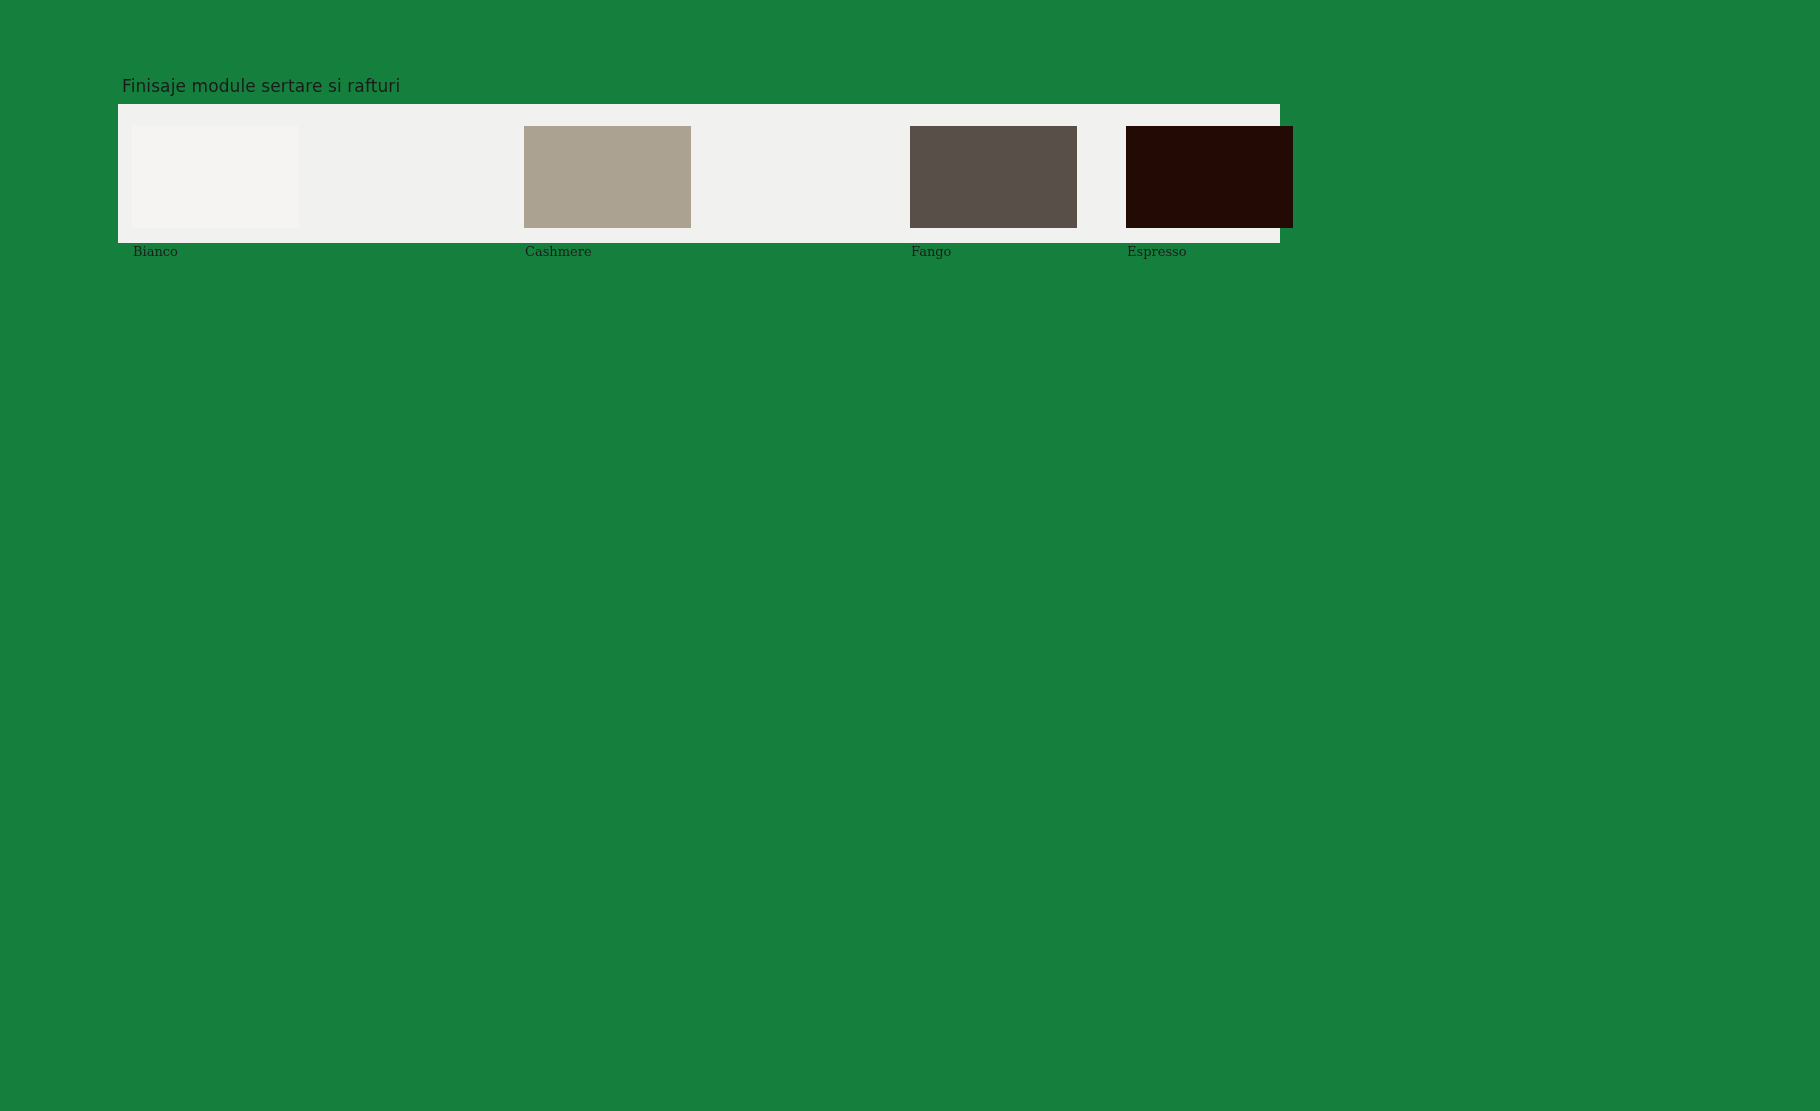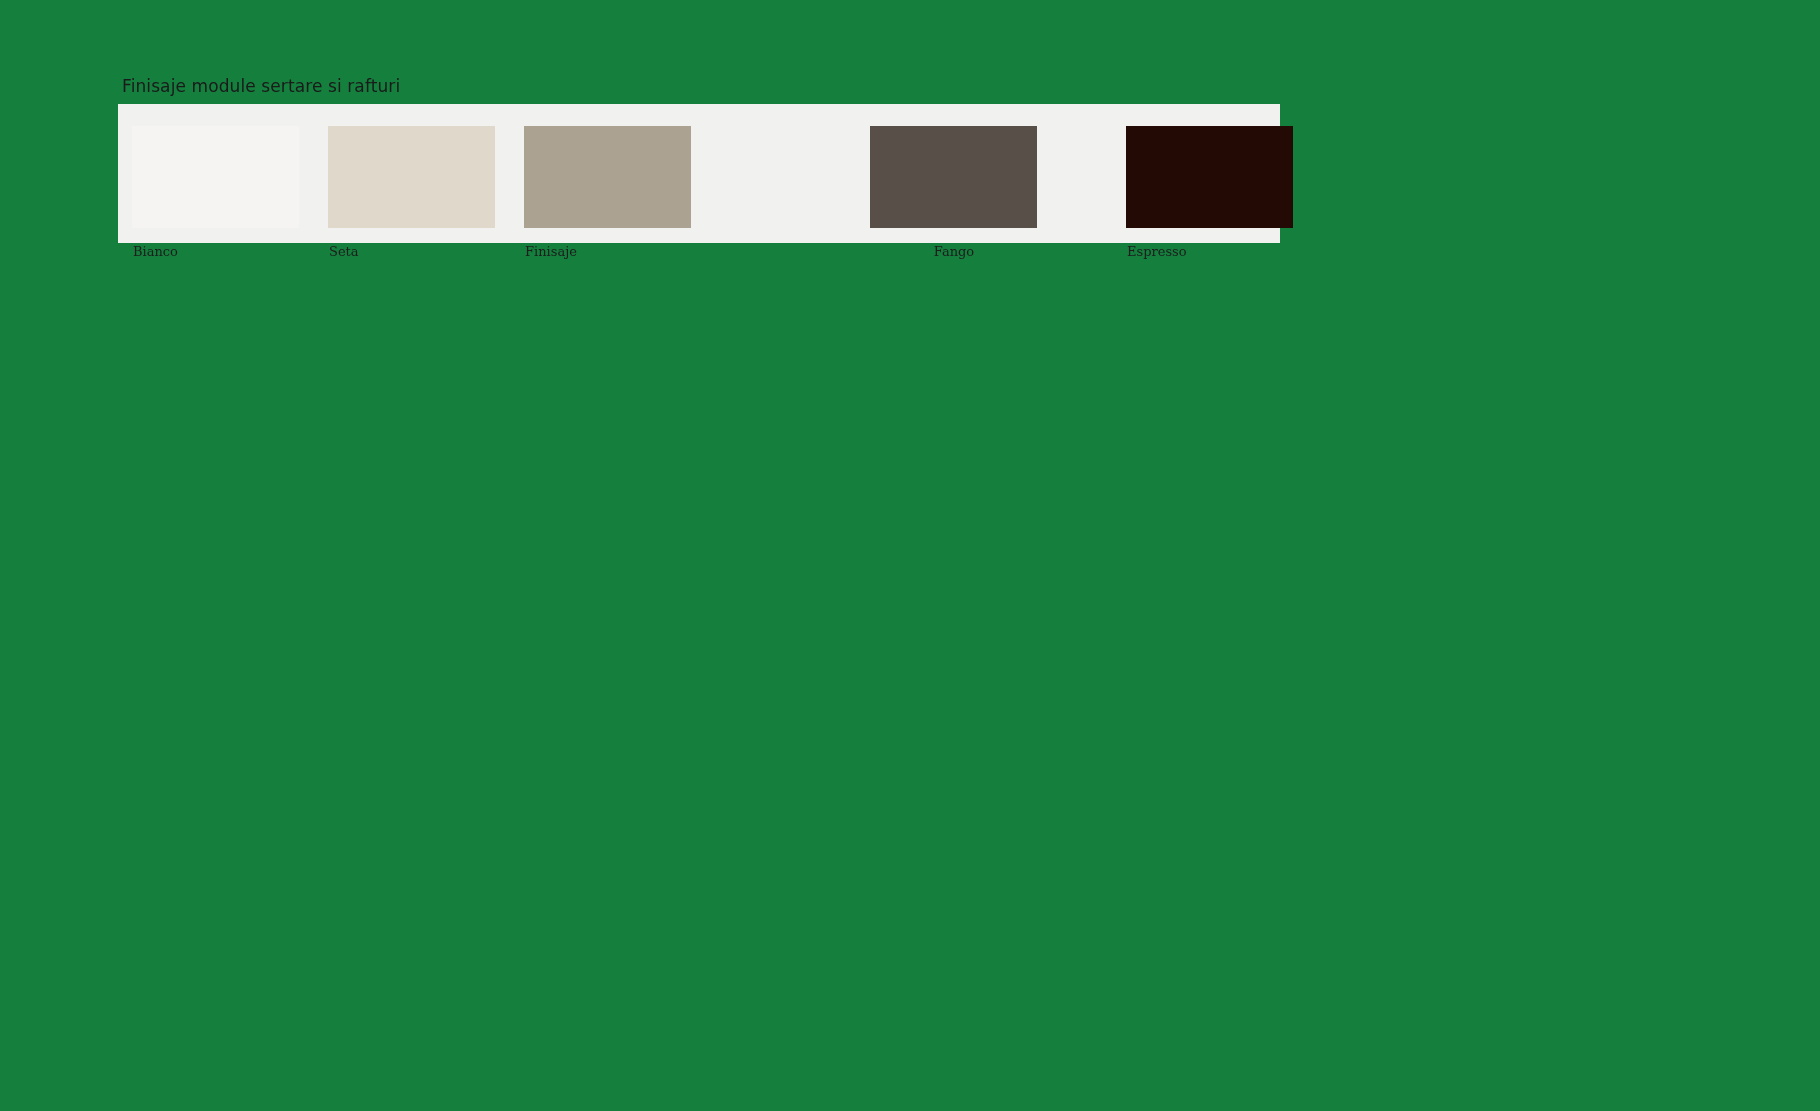--- a/index.html
+++ b/index.html
@@ -87,29 +87,25 @@
   <section class="finish-block">
 
     <h2 class="block-title">Finisaje module sertare si rafturi</h2>
 
     <div class="swatch-panel" style="background: rgb(241, 241, 240);">
       <div class="swatch-row" id="swatch-row">
           <div class="swatch-cell" style="left: 14px;">
             <div class="swatch-chip" style="background: rgb(245, 244, 243);"></div>
             <div class="swatch-label">Bianco</div>
           </div>
-          <div class="swatch-cell" style="left: 210px;">
-            <div class="swatch-chip" style="background: rgb(223, 216, 203);"></div>
-            <div class="swatch-label">Seta</div>
-          </div>
           <div class="swatch-cell" style="left: 406px;">
             <div class="swatch-chip" style="background: rgb(172, 162, 146);"></div>
-            <div class="swatch-label">Finisaje</div>
+            <div class="swatch-label">Cashmere</div>
           </div>
-          <div class="swatch-cell" style="left: 752px; text-align: center;">
+          <div class="swatch-cell" style="left: 792px;">
             <div class="swatch-chip" style="background: rgb(88, 79, 73);"></div>
             <div class="swatch-label">Fango</div>
           </div>
           <div class="swatch-cell" style="left: 1008px;">
             <div class="swatch-chip" style="background: rgb(35, 10, 4);"></div>
             <div class="swatch-label">Espresso</div>
           </div>
         </div>
     </div>
 

